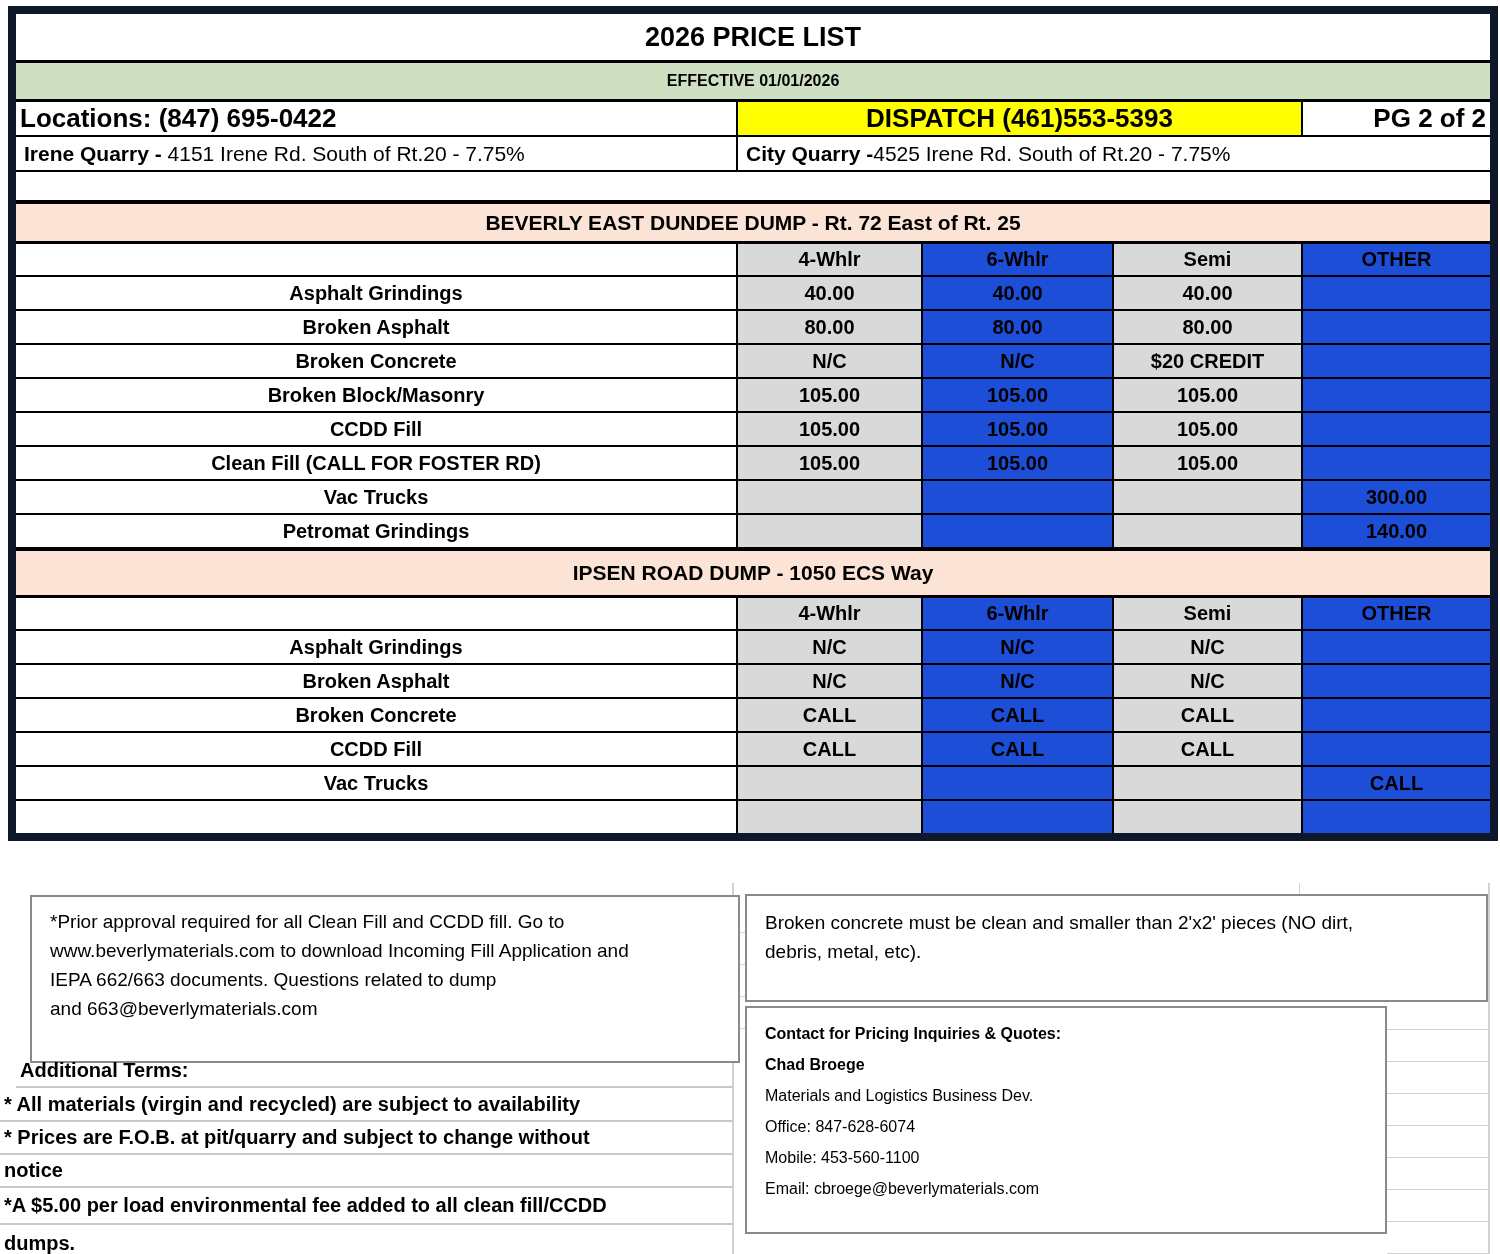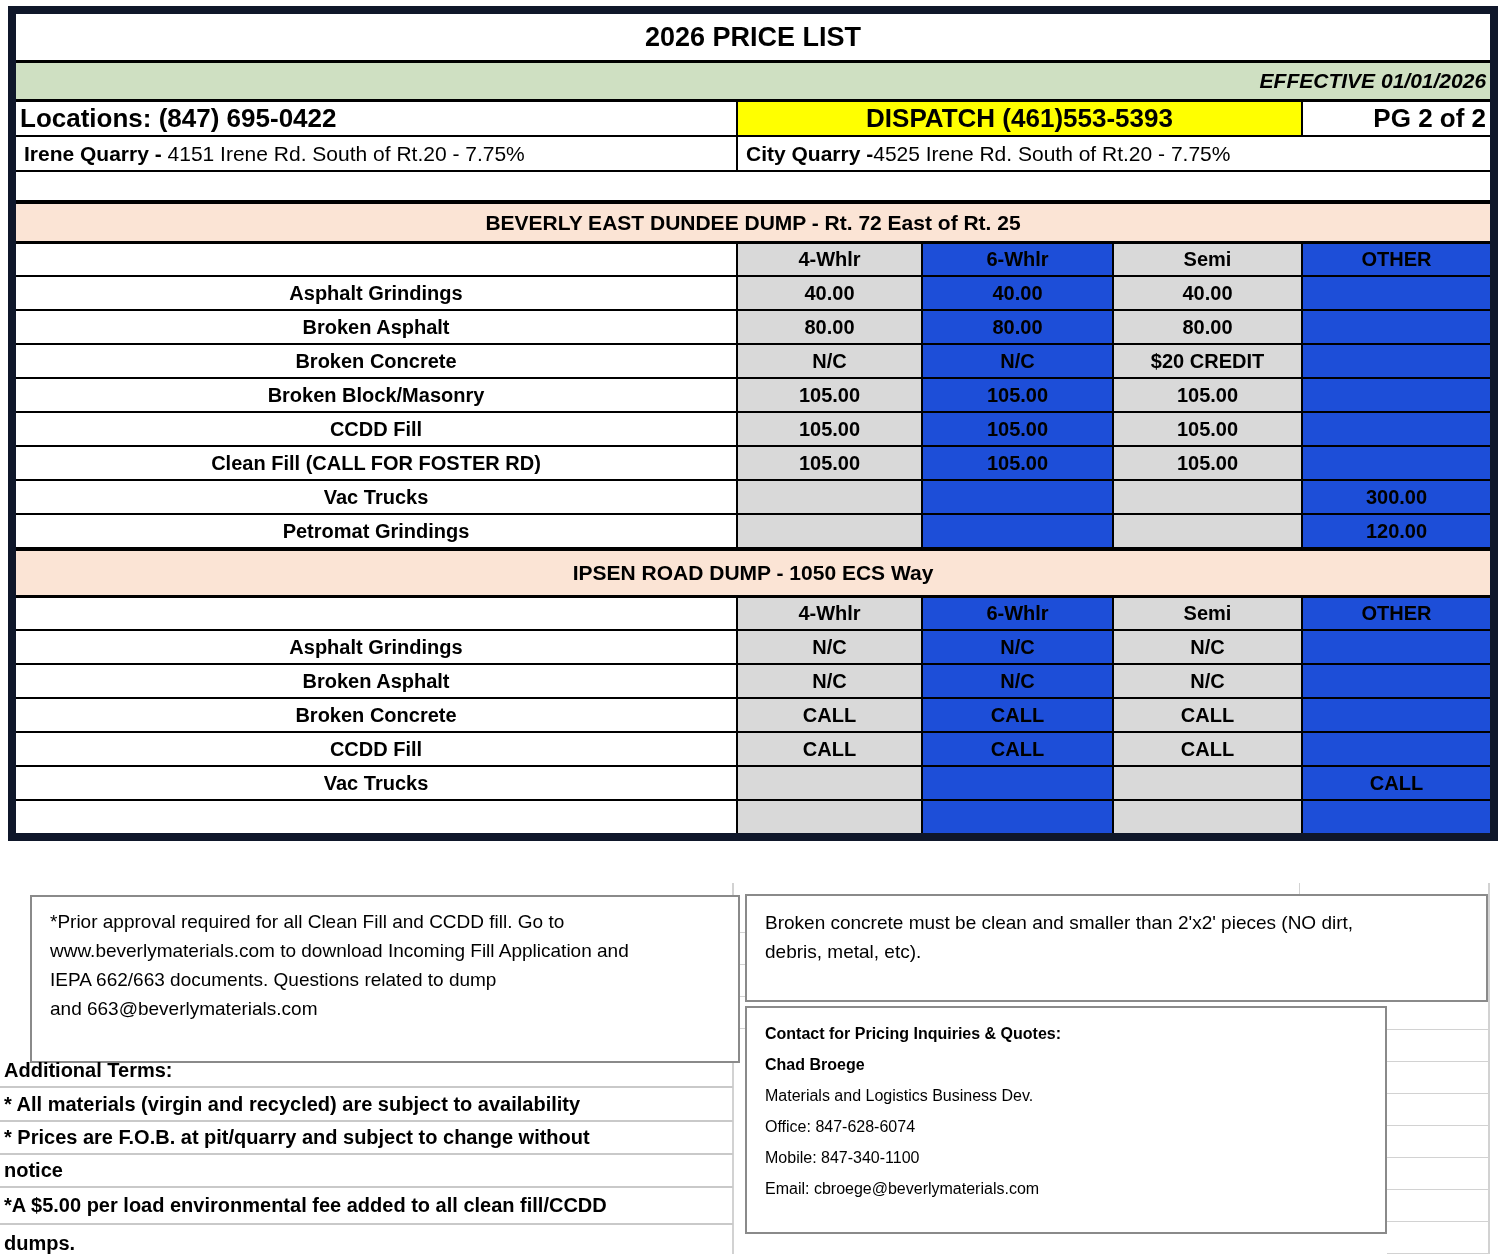--- a/index.html
+++ b/index.html
@@ -3,21 +3,21 @@
 <meta charset="utf-8">
 <style>
   html,body{margin:0;padding:0;background:#ffffff;}
   body{width:1500px;height:1254px;overflow:hidden;font-family:"Liberation Sans",sans-serif;color:#000;}
   .sheet{position:relative;width:1500px;height:1254px;background:#fff;}
 
   table.tbl{border-collapse:collapse;table-layout:fixed;width:1482px;margin:6px 8px 0 8px;border:8px solid #0f172a;}
   table.tbl td{border:2px solid #000;font-weight:bold;font-size:20px;padding:0 4px;overflow:hidden;white-space:nowrap;vertical-align:middle;}
 
   tr.title-row td{height:46px;font-size:27px;text-align:center;border-bottom:3px solid #000;}
-  tr.green-row td{height:36px;background:#cfe0c2;font-style:italic;text-align:right;font-size:21px;border-bottom:3px solid #000;}
+  tr.green-row td{height:36px;background:#cfe0c2;text-align:center;font-size:16px;border-bottom:3px solid #000;}
   tr.loc-row td{height:33px;font-size:26px;}
   td.loc-label{padding-left:8px;}
   td.dispatch{background:#ffff00;text-align:center;border:4px solid #000;}
   td.pg{text-align:right;padding-right:8px;}
   tr.site-row td{height:33px;font-size:21px;padding-left:8px;}
   tr.site-row td .detail{font-weight:normal;}
   td.stub{border-left:1px solid #c4c4c4;border-bottom:1px solid #c4c4c4;}
   tr.spacer-row td{height:28px;border-bottom:4px solid #000;}
   tr.band-row td{background:#fbe4d5;text-align:center;font-size:21px;border-top:4px solid #000;border-bottom:3px solid #000;}
   tr.band-row.b1 td{height:37px;}
@@ -131,21 +131,21 @@
     <td class="c-gray"></td>
     <td class="c-pink"></td>
     <td class="c-gray"></td>
     <td class="c-pink">300.00</td>
   </tr>
   <tr class="data-row last1">
     <td class="lbl">Petromat Grindings</td>
     <td class="c-gray"></td>
     <td class="c-pink"></td>
     <td class="c-gray"></td>
-    <td class="c-pink">120.00</td>
+    <td class="c-pink">140.00</td>
   </tr>
 
   <tr class="band-row b2">
     <td colspan="5">IPSEN ROAD DUMP - 1050 ECS Way</td>
   </tr>
   <tr class="hdr-row">
     <td></td>
     <td class="c-gray">4-Whlr</td>
     <td class="c-pink">6-Whlr</td>
     <td class="c-gray">Semi</td>
@@ -224,26 +224,26 @@
   <div class="note-box box-concrete">
     <div>Broken concrete must be clean and smaller than 2'x2' pieces (NO dirt,</div>
     <div>debris, metal, etc).</div>
   </div>
 
   <div class="note-box box-contact">
     <div class="bold">Contact for Pricing Inquiries &amp; Quotes:</div>
     <div class="bold"> Chad Broege</div>
     <div>Materials and Logistics Business Dev.</div>
     <div>Office: 847-628-6074</div>
-    <div>Mobile: 847-340-1100</div>
+    <div>Mobile: 453-560-1100</div>
     <div>Email: cbroege@beverlymaterials.com</div>
   </div>
 
   <div class="terms">
-    <div class="trow" style="height:31px;">Additional Terms:</div>
+    <div class="trow" style="height:31px;margin-left:16px;">Additional Terms:</div>
     <div class="trow" style="height:32px;">* All materials (virgin and recycled) are subject to availability</div>
     <div class="trow" style="height:31px;">* Prices are F.O.B. at pit/quarry and subject to change without</div>
     <div class="trow" style="height:31px;">notice</div>
     <div class="trow" style="height:35px;">*A $5.00 per load environmental fee added to all clean fill/CCDD</div>
     <div class="trow" style="height:36px;"> dumps.</div>
   </div>
 </div>
 
 </div>
 

